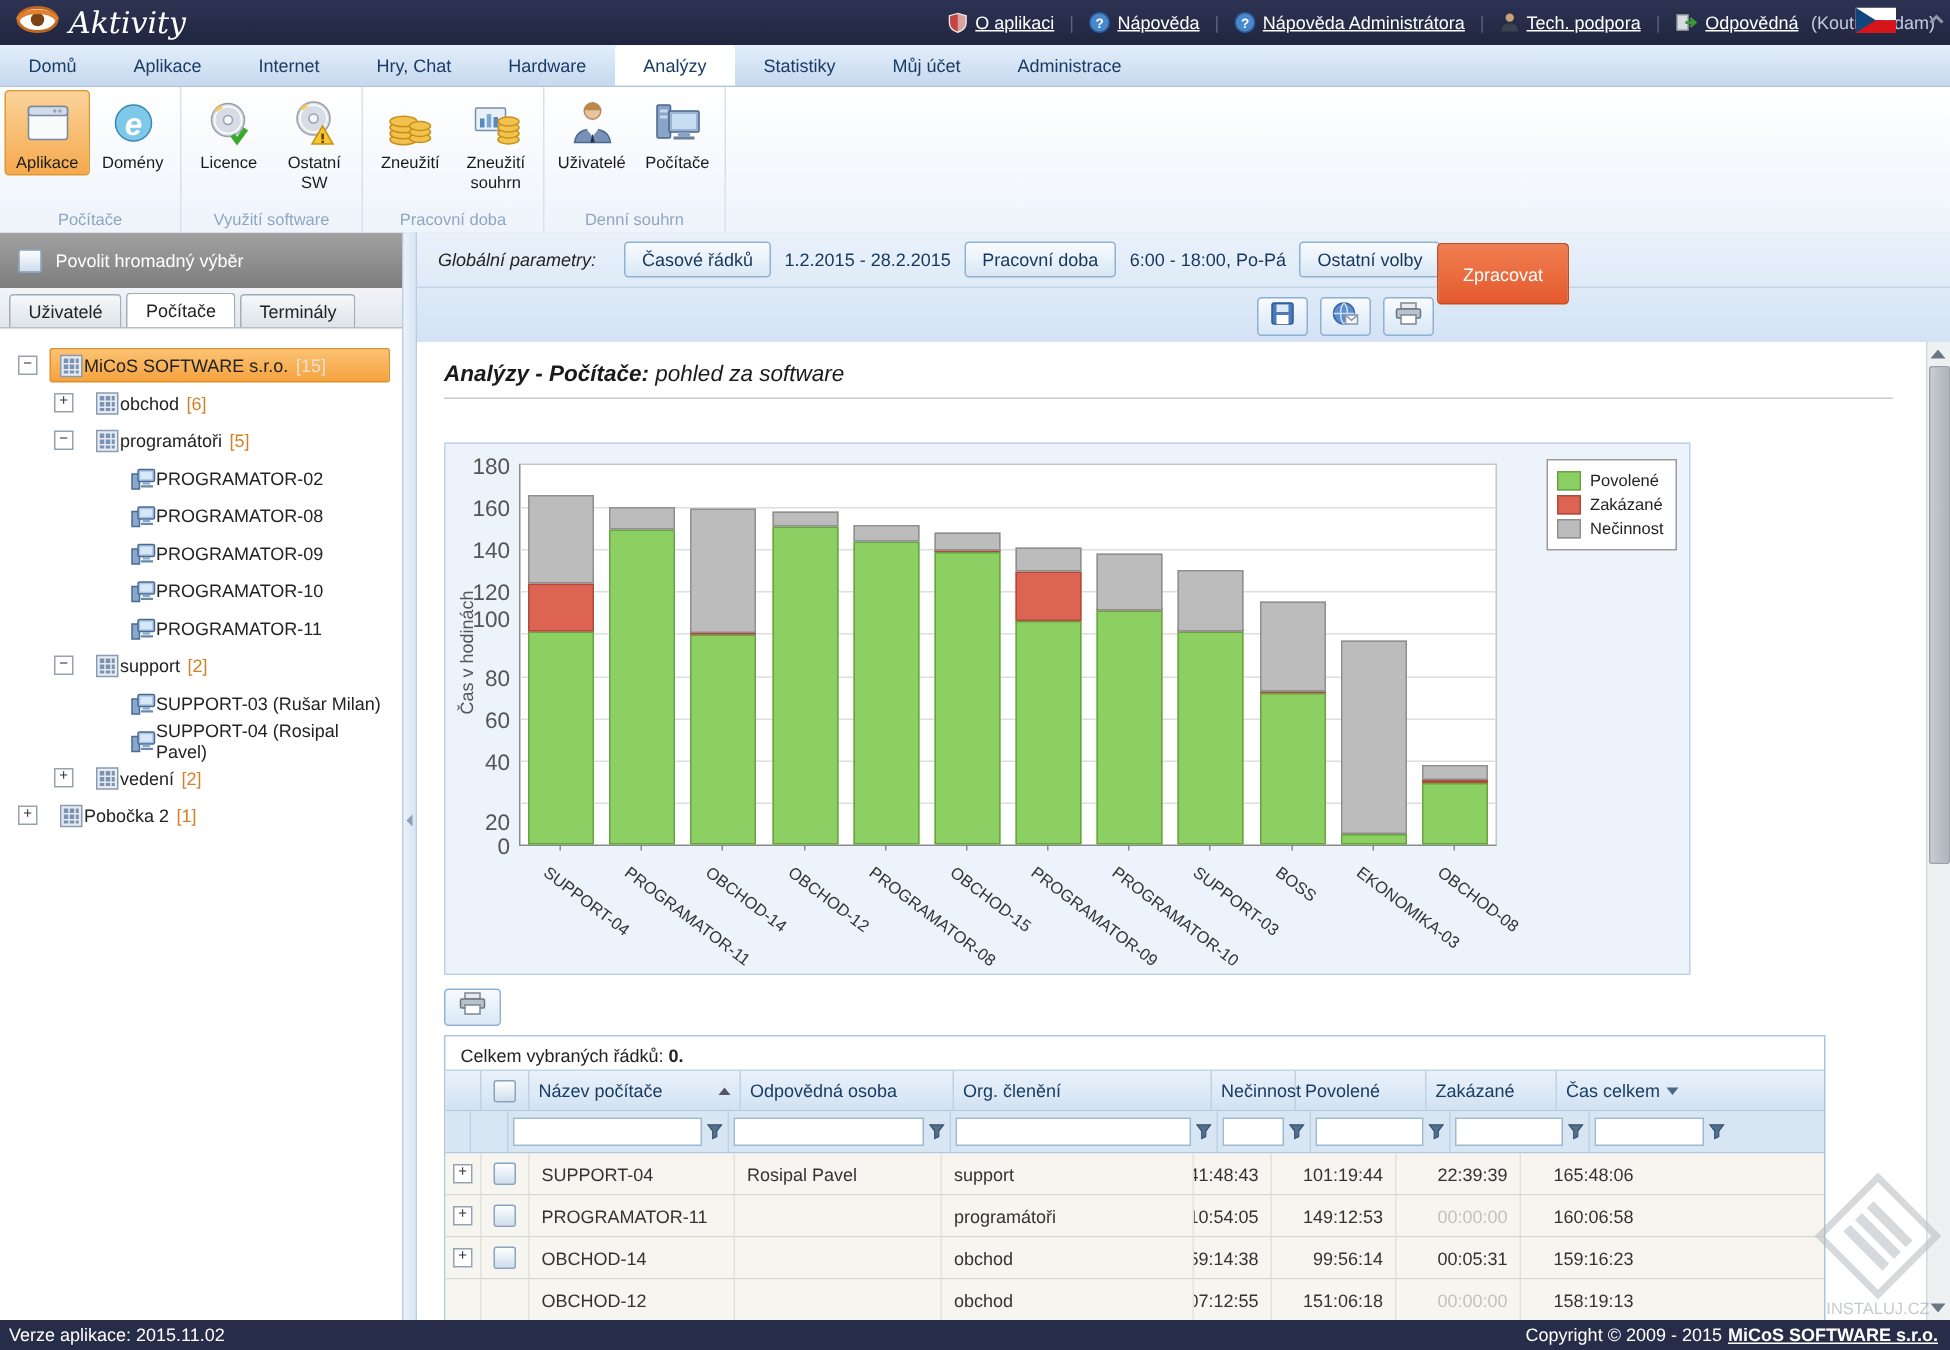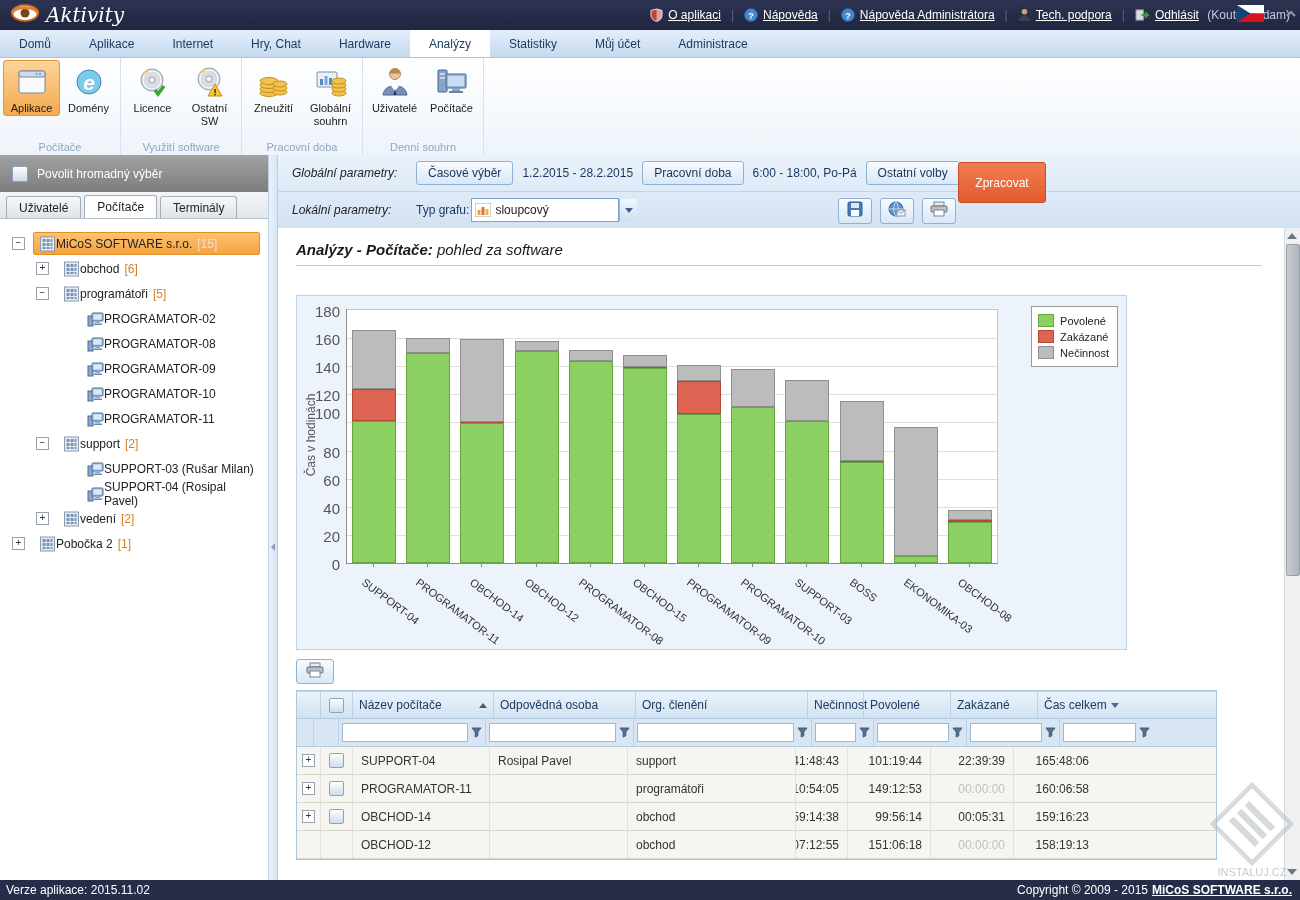--- a/index.html
+++ b/index.html
@@ -181,21 +181,21 @@
           <span class="tl-text">Tech. podpora</span>
         </span>
         <span class="sep">|</span>
         <span class="tlink">
           <span style="display: inline-flex;">
             <svg width="15" height="14" viewBox="0 0 16 15">
               <rect x="1" y="2" width="8" height="11" fill="#d8dce2" stroke="#8a929c"></rect>
               <path d="M7 7.5h6M10.5 4.5l3.5 3-3.5 3" stroke="#3a9a3a" stroke-width="2" fill="none"></path>
             </svg>
           </span>
-          <span class="tl-text">Odhlásit</span>
+          <span class="tl-text">Odpovědná</span>
           <span class="tl-suffix">&nbsp;(Koutný, Adam)</span>
         </span>
       </div>
   </div>
 
   <div class="menubar">
       <div class="mitem">Domů</div>
       <div class="mitem">Aplikace</div>
       <div class="mitem">Internet</div>
       <div class="mitem">Hry, Chat</div>
@@ -280,21 +280,21 @@
                 <rect x="5" y="13" width="3" height="6" fill="#5888c0"></rect>
                 <rect x="9.5" y="10" width="3" height="9" fill="#78a8d8"></rect>
                 <rect x="14" y="12" width="3" height="7" fill="#5888c0"></rect>
                 <g fill="#f2c24e" stroke="#c89018">
                   <ellipse cx="24" cy="27" rx="7" ry="3"></ellipse>
                   <ellipse cx="24" cy="23" rx="7" ry="3"></ellipse>
                   <ellipse cx="24" cy="19" rx="7" ry="3"></ellipse>
                   <ellipse cx="24" cy="15" rx="7" ry="3"></ellipse>
                 </g>
               </svg>
-            </div><div class="rbl">Globální souhrn</div></div>
+            </div><div class="rbl">Zneužití souhrn</div></div>
         </div>
         <div class="rlabel">Pracovní doba</div>
       </div>
       <div class="rgroup">
         <div class="rbtns">
           <div class="rbtn"><div class="ricon">
               <svg width="32" height="32" viewBox="0 0 32 32">
                 <circle cx="16" cy="8" r="5.5" fill="#e8c49c" stroke="#b8885c"></circle>
                 <path d="M16 2.5a5.5 5.5 0 015.5 5h-11a5.5 5.5 0 015.5-5z" fill="#b8884c"></path>
                 <path d="M4 29c1-7 6-9 12-9s11 2 12 9z" fill="#7890b8" stroke="#4a6890"></path>
@@ -576,43 +576,25 @@
   </div>
 
   <div class="splitter">
       <span class="splitarrow"></span>
     </div>
 
   <div class="main">
     <div class="parambar">
       <div class="prow prow1">
         <span class="plabel">Globální parametry:</span>
-        <span class="pbtn">Časové výběr</span>
+        <span class="pbtn">Časové řádků</span>
         <span class="pval">1.2.2015 - 28.2.2015</span>
         <span class="pbtn">Pracovní doba</span>
         <span class="pval">6:00 - 18:00, Po-Pá</span>
         <span class="pbtn">Ostatní volby</span>
-      </div>
-      <div class="prow">
-        <span class="plabel">Lokální parametry:</span>
-        <span>Typ grafu:</span>
-        <div class="combo">
-          <span class="cicon">
-              <svg width="16" height="14" viewBox="0 0 16 14">
-                <rect width="15.5" height="13.5" x="0.25" y="0.25" fill="#fff" stroke="#a0a8b0" stroke-width="0.5"></rect>
-                <rect x="2.5" y="7" width="3" height="5" fill="#e8a03a"></rect>
-                <rect x="6.5" y="4" width="3" height="8" fill="#d87828"></rect>
-                <rect x="10.5" y="6" width="3" height="6" fill="#f0b848"></rect>
-              </svg>
-            </span>
-          <span class="ctext">sloupcový</span>
-        </div>
-        <span class="carrow">
-            <span class="arrow-down"></span>
-          </span>
       </div>
       <div class="minibtn" style="left:560px;top:43px;">
           <span><svg width="16" height="16" viewBox="0 0 16 16">
               <rect x="1" y="1" width="14" height="14" rx="1.5" fill="#4a7ab8" stroke="#2a5a98"></rect>
               <rect x="4" y="2" width="8" height="5" fill="#dce8f4"></rect>
               <rect x="4" y="9" width="8" height="6" fill="#fff"></rect>
             </svg></span>
         </div>
       <div class="minibtn" style="left:602px;top:43px;">
           <span><svg width="18" height="16" viewBox="0 0 18 16">
@@ -674,21 +656,21 @@
               <div class="seg" style="left: 493px; bottom: 0px; width: 44px; height: 101px; background: rgb(140, 207, 99); border: 1px solid rgb(104, 164, 65);"></div>
               <div class="seg" style="left: 493px; bottom: 101px; width: 44px; height: 2px; background: rgb(221, 99, 82); border: 1px solid rgb(176, 74, 58);"></div>
               <div class="seg" style="left: 493px; bottom: 102px; width: 44px; height: 60px; background: rgb(188, 188, 188); border: 1px solid rgb(143, 143, 143);"></div>
               <div class="seg" style="left: 547px; bottom: 0px; width: 44px; height: 7px; background: rgb(140, 207, 99); border: 1px solid rgb(104, 164, 65);"></div>
               <div class="seg" style="left: 547px; bottom: 7px; width: 44px; height: 129px; background: rgb(188, 188, 188); border: 1px solid rgb(143, 143, 143);"></div>
               <div class="seg" style="left: 601px; bottom: 0px; width: 44px; height: 41px; background: rgb(140, 207, 99); border: 1px solid rgb(104, 164, 65);"></div>
               <div class="seg" style="left: 601px; bottom: 41px; width: 44px; height: 2px; background: rgb(221, 99, 82); border: 1px solid rgb(176, 74, 58);"></div>
               <div class="seg" style="left: 601px; bottom: 43px; width: 44px; height: 10px; background: rgb(188, 188, 188); border: 1px solid rgb(143, 143, 143);"></div>
             </div>
             <div class="ytick" style="left: 9px; top: 260px; width: 34px;">0</div>
-            <div class="ytick" style="left: 9px; top: 232px; width: 34px;">20</div>
+            <div class="ytick" style="left: 9px; top: 244px; width: 34px;">20</div>
             <div class="ytick" style="left: 9px; top: 204px; width: 34px;">40</div>
             <div class="ytick" style="left: 9px; top: 176px; width: 34px;">60</div>
             <div class="ytick" style="left: 9px; top: 148px; width: 34px;">80</div>
             <div class="ytick" style="left: 9px; top: 109px; width: 34px;">100</div>
             <div class="ytick" style="left: 9px; top: 91px; width: 34px;">120</div>
             <div class="ytick" style="left: 9px; top: 63px; width: 34px;">140</div>
             <div class="ytick" style="left: 9px; top: 35px; width: 34px;">160</div>
             <div class="ytick" style="left: 9px; top: 7px; width: 34px;">180</div>
             <div class="ylab">Čas v hodinách</div>
             <div class="xtick" style="left: 76px; top: 267px;"></div>
@@ -734,20 +716,21 @@
 
       <div class="printbtn">
           <span><svg width="18" height="16" viewBox="0 0 18 16">
               <rect x="4" y="1" width="10" height="4" fill="#e8eaec" stroke="#788694"></rect>
               <rect x="1" y="5" width="16" height="6" rx="1" fill="#b8c2cc" stroke="#68747f"></rect>
               <rect x="4" y="9" width="10" height="6" fill="#fff" stroke="#788694"></rect>
             </svg></span>
         </div>
 
       <div class="tablebox">
+        <div class="tsummary"><span>Celkem vybraných řádků:</span> <b>0.</b></div>
         <div class="thead">
             <div class="hcell" style="width: 24px;"></div>
             <div class="hcell" style="width: 32px; justify-content: center;">
               <span class="dcheck"></span>
             </div>
             <div class="hcell" style="width: 141px;">
               <span>Název počítače</span>
               <span class="sortasc"></span>
             </div>
             <div class="hcell" style="width: 142px;">

